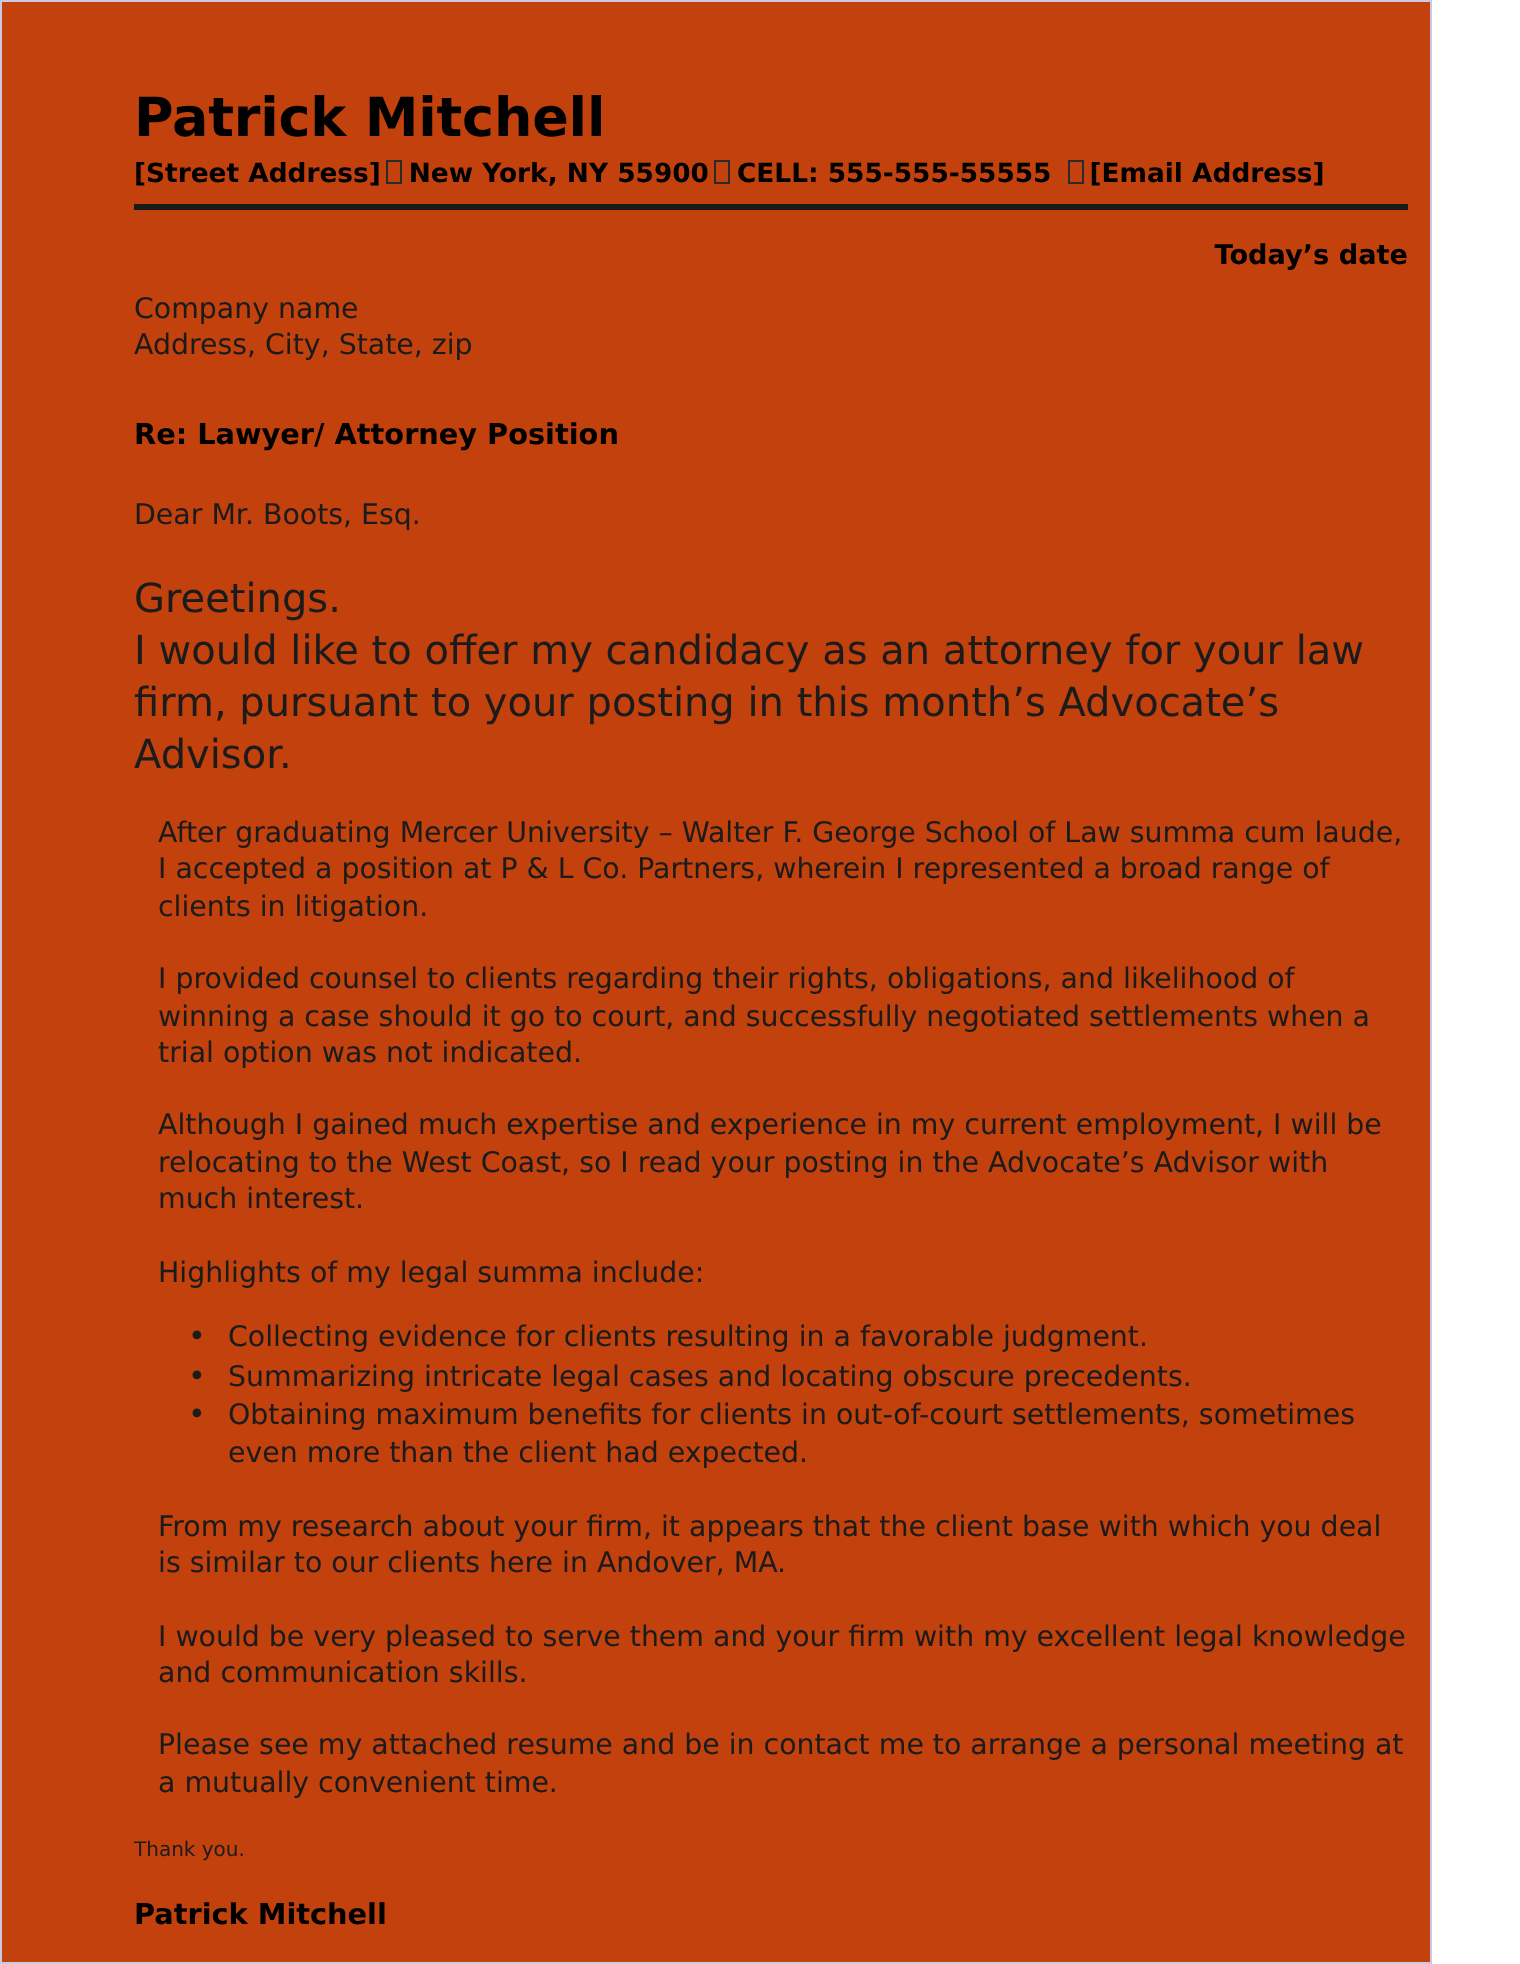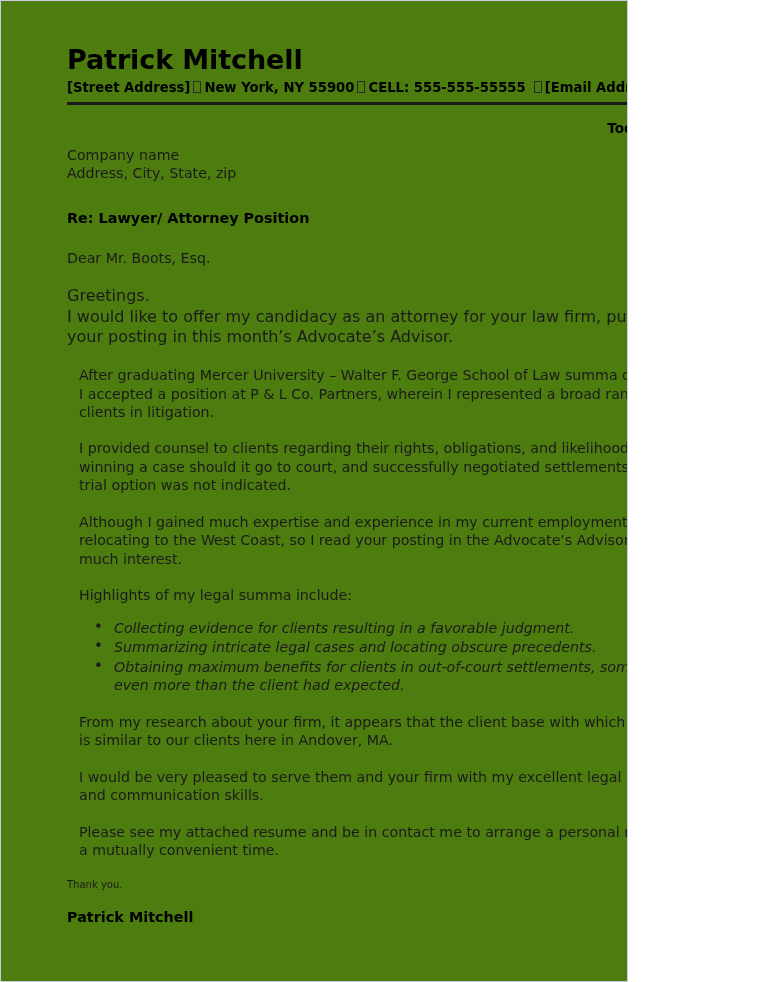--- a/index.html
+++ b/index.html
@@ -7,24 +7,24 @@
     margin: 0;
     padding: 0;
     background: #ffffff;
   }
   body {
     font-family: "DejaVu Sans", "Liberation Sans", sans-serif;
     -webkit-font-smoothing: antialiased;
   }
   #page {
     position: relative;
-    width: 628px;
+    width: 716px;
     height: 982px;
     box-sizing: border-box;
-    background: #4d7c0f;
+    background: #c2410c;
     border: 1px solid #cbc9e0;
     overflow: hidden;
   }
   #sheet {
     position: absolute;
     left: 66px;
     top: 0;
     width: 637px;
   }
 
@@ -99,42 +99,41 @@
   }
   p.para {
     margin: 18px 0 0 12px;
     font-size: 14.2px;
     color: #1b1b1b;
     line-height: 1.30;
     text-align: left;
   }
   .greeting-block {
     margin-top: 18px;
-    font-size: 16px;
+    font-size: 20px;
     color: #1b1b1b;
     line-height: 1.30;
   }
   .greeting-block .g-first {
     display: block;
   }
 
   
   ul.highlights {
     margin: 14px 0 0 0;
     padding: 0 0 0 47px;
     list-style: none;
   }
   ul.highlights li {
     position: relative;
     font-size: 14.2px;
     color: #1b1b1b;
     line-height: 1.31;
     margin-bottom: 1px;
     padding-left: 0;
-    font-style: italic;
   }
   ul.highlights li::before {
     content: "\2022";
     position: absolute;
     left: -20px;
     top: -1px;
     font-size: 15px;
     color: #1b1b1b;
   }
 

